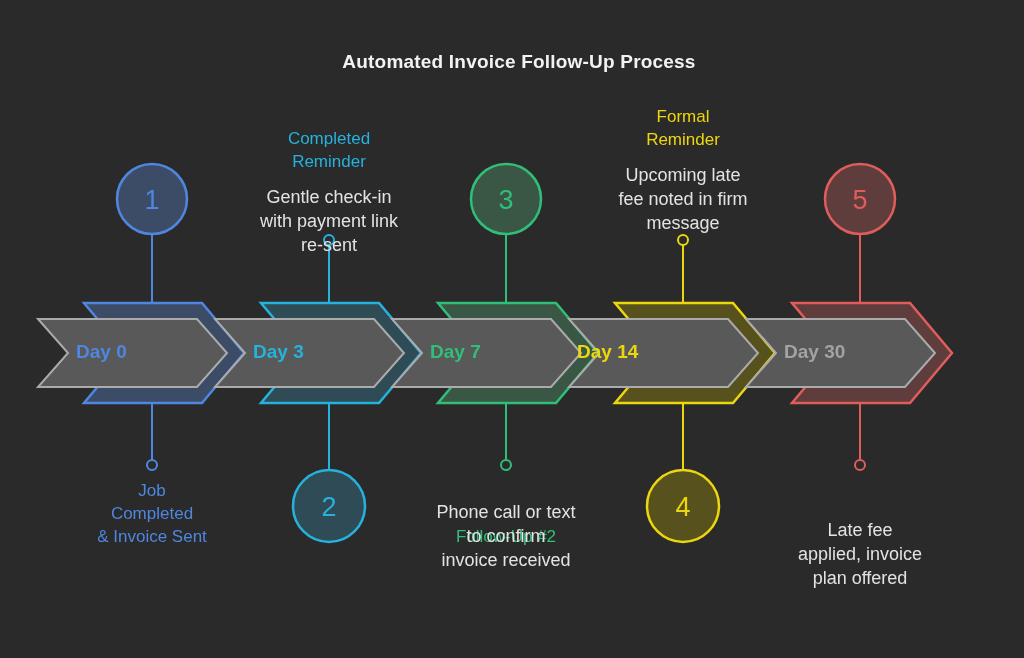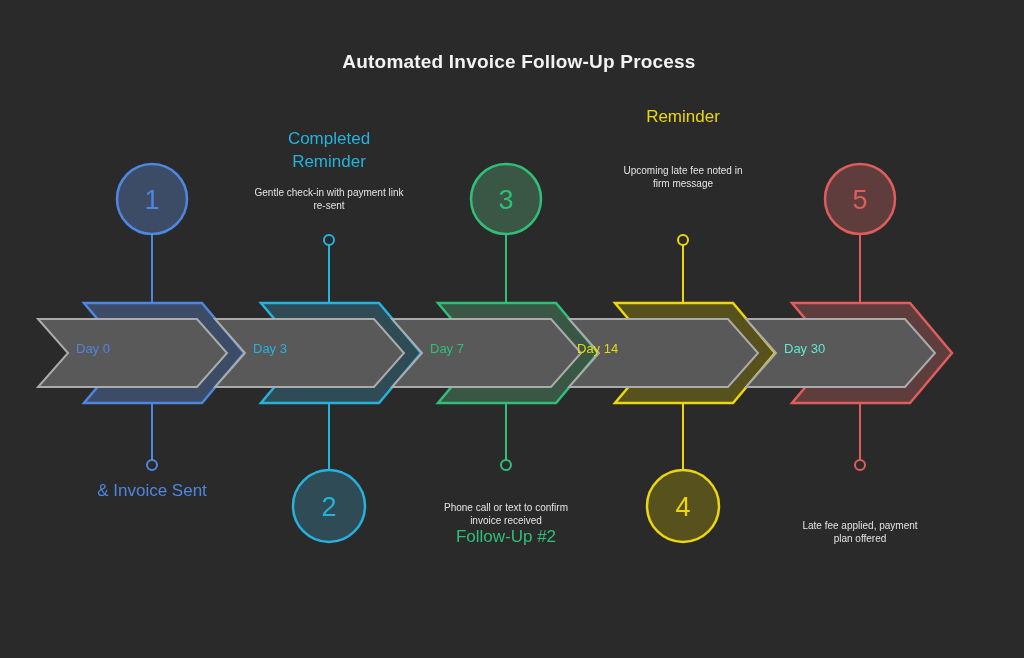--- a/index.html
+++ b/index.html
@@ -1,23 +1,23 @@
 <!DOCTYPE html>
 <html><head>
 <meta charset="utf-8">
 <style>
   html,body{margin:0;padding:0;background:#2a2a2a;}
   .canvas{position:relative;width:1024px;height:658px;background:#2a2a2a;
           font-family:"Liberation Sans",sans-serif;overflow:hidden;}
   .title{position:absolute;top:51px;left:7px;width:1024px;margin:0;text-align:center;
          font-size:19px;font-weight:700;color:#f2f2f2;letter-spacing:.2px;}
   .layer{position:absolute;left:0;top:0;}
-  .day{position:absolute;top:341px;font-size:13px;font-weight:400;white-space:nowrap;}
+  .day{position:absolute;top:341px;font-size:19px;font-weight:700;white-space:nowrap;}
   .tblock{position:absolute;text-align:center;font-size:17px;font-weight:500;line-height:1.34;}
-  .tdesc{position:absolute;text-align:center;font-size:10px;font-weight:400;
+  .tdesc{position:absolute;text-align:center;font-size:18px;font-weight:400;
          color:#e3e3e3;line-height:1.32;}
   .num{font-size:27px;font-weight:500;font-family:"Liberation Sans",sans-serif;}
 </style>
 </head>
 <body>
 
 <div class="canvas">
 
   <h1 class="title">Automated Invoice Follow-Up Process</h1>
 
@@ -72,38 +72,40 @@
       <text class="num" x="506" y="200" text-anchor="middle" dominant-baseline="central" fill="#30bf78">3</text>
       <text class="num" x="683" y="507" text-anchor="middle" dominant-baseline="central" fill="#ecd60e">4</text>
       <text class="num" x="860" y="200" text-anchor="middle" dominant-baseline="central" fill="#e05d5c">5</text>
     </g>
   </svg>
 
   <span class="day" style="left: 76px; color: rgb(78, 134, 224);">Day 0</span>
   <span class="day" style="left: 253px; color: rgb(37, 178, 220);">Day 3</span>
   <span class="day" style="left: 430px; color: rgb(48, 191, 120);">Day 7</span>
   <span class="day" style="left: 577px; color: rgb(236, 214, 14);">Day 14</span>
-  <span class="day" style="left: 784px; color: #5eead4;">Day 30</span>
+  <span class="day" style="left: 784px; color: #a3a3a3;">Day 30</span>
 
   <div class="tblock" style="left: 97px; top: 480px; width: 110px; color: rgb(78, 134, 224);">
+    <div>Job Completed</div>
     <div>&amp; Invoice Sent</div>
   </div>
 
   <div class="tblock" style="left: 269px; top: 128px; width: 120px; color: rgb(37, 178, 220);">
     <div>Completed</div>
     <div>Reminder</div>
   </div>
   <div class="tdesc" style="left:254px;top:186px;width:150px">Gentle check-in with payment link re-sent</div>
 
   <div class="tblock" style="left: 426px; top: 481px; width: 160px; color: rgb(48, 191, 120); margin-top: 45px;">
     <div>Follow-Up #2</div>
     <div></div>
   </div>
   <div class="tdesc" style="left:436px;top:501px;width:140px">Phone call or text to confirm invoice received</div>
 
   <div class="tblock" style="left: 623px; top: 106px; width: 120px; color: rgb(236, 214, 14);">
+    <div>Formal</div>
     <div>Reminder</div>
   </div>
   <div class="tdesc" style="left:618px;top:164px;width:130px">Upcoming late fee noted in firm message</div>
 
-  <div class="tdesc" style="left:795px;top:519px;width:130px">Late fee applied, payment plan offered</div>
+  <div class="tdesc" style="left:795px;top:519px;width:130px">Late fee applied, invoice plan offered</div>
 
 </div>
 
 </body></html>

